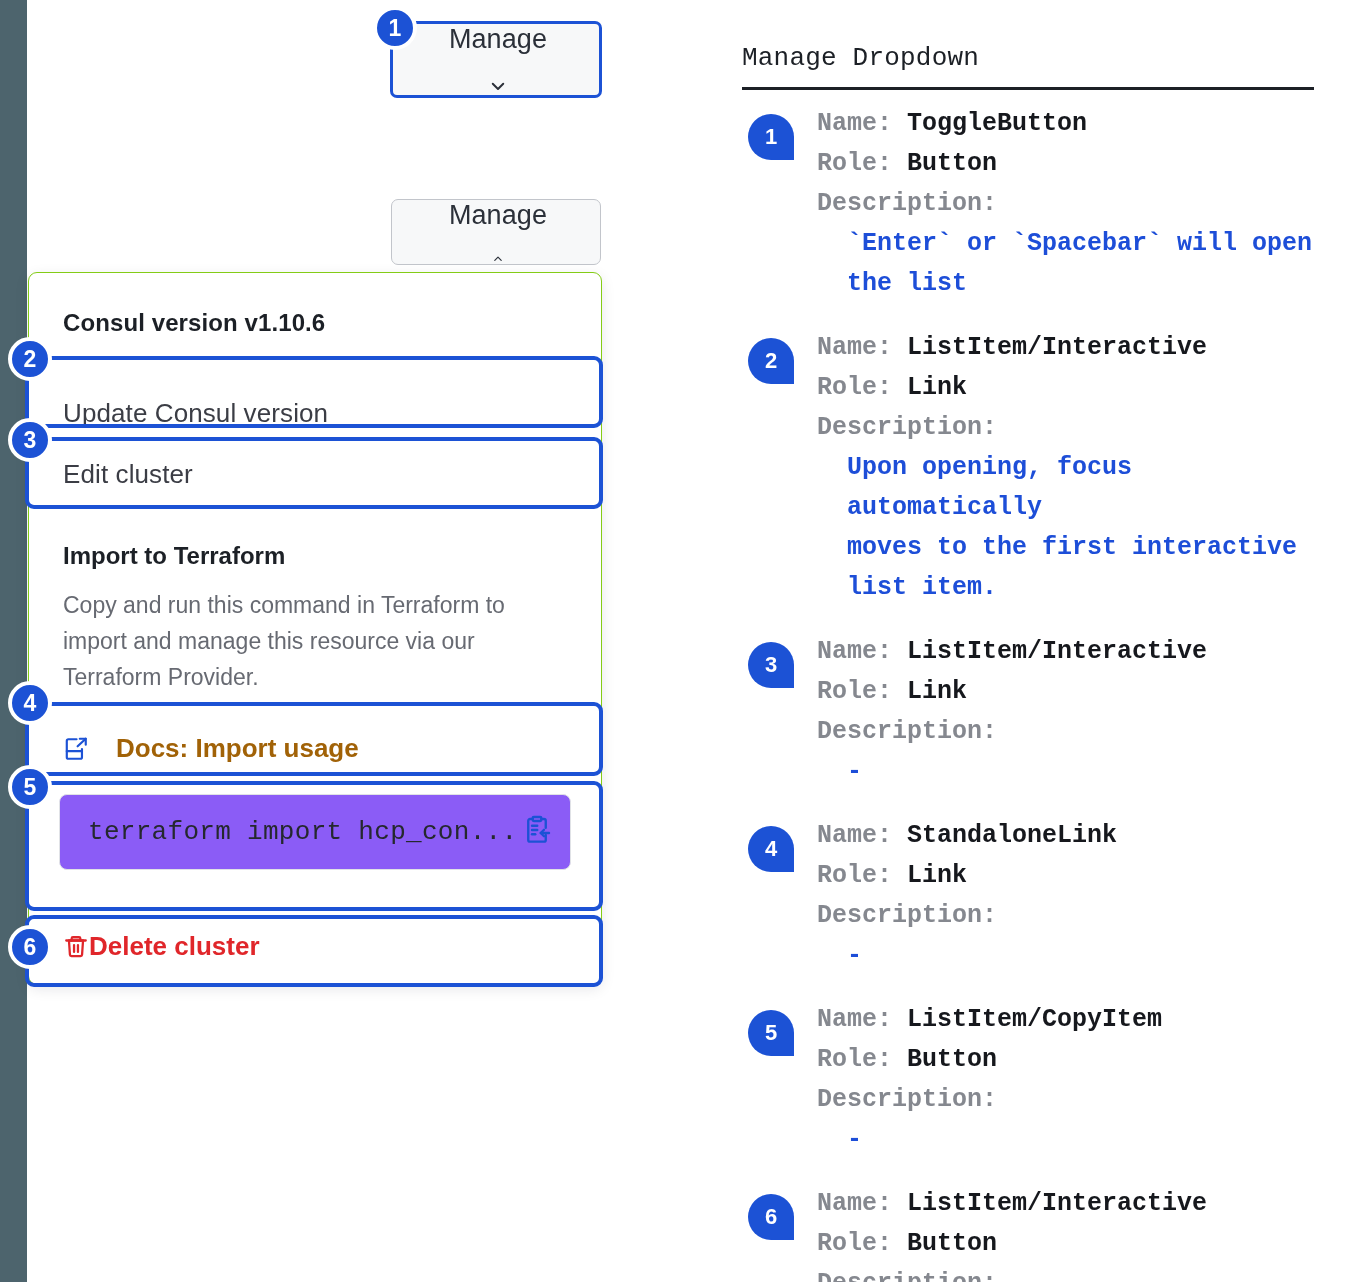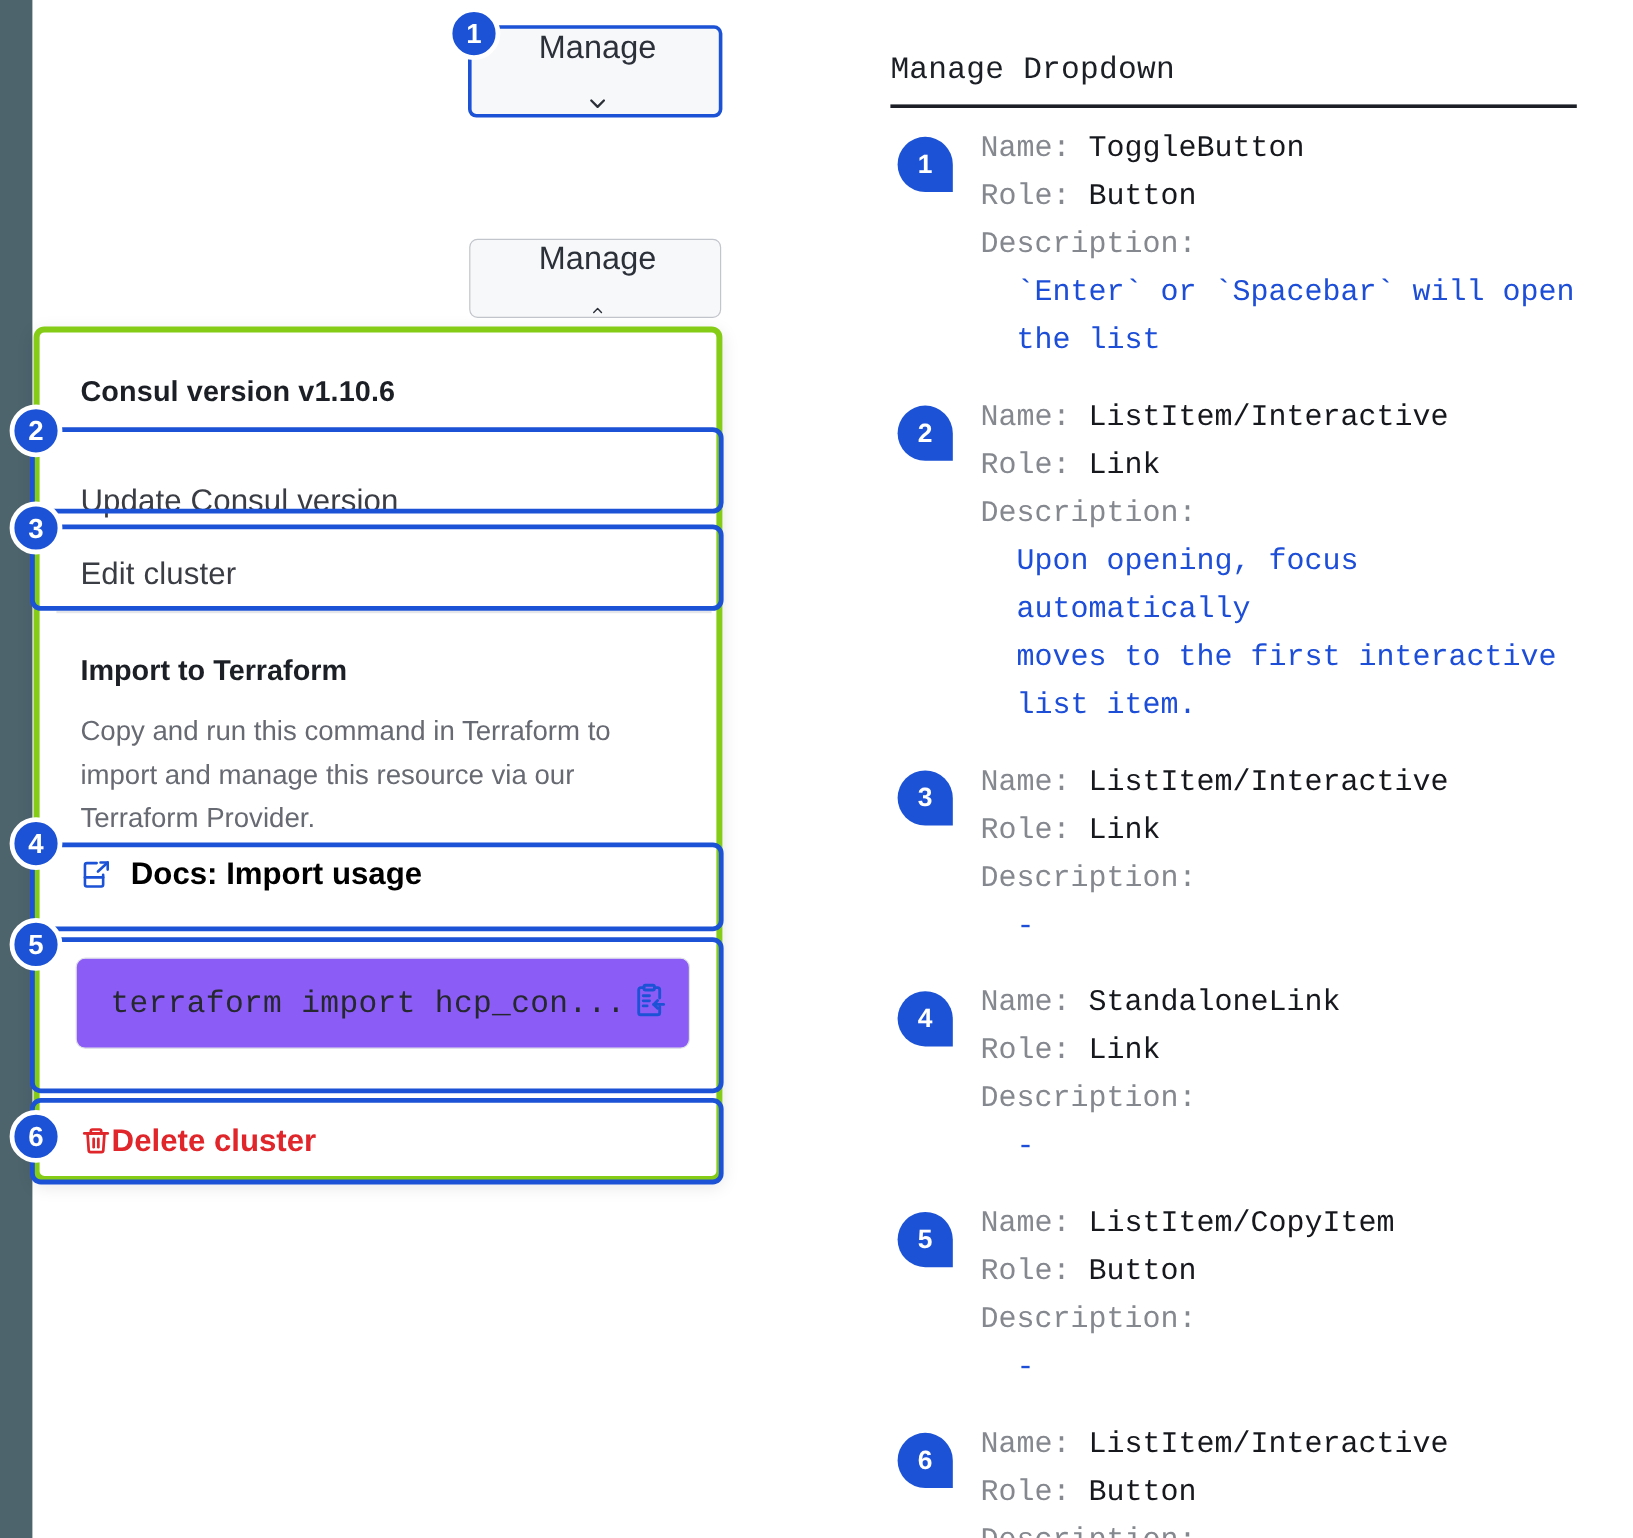--- a/index.html
+++ b/index.html
@@ -38,21 +38,21 @@
     border: 3px solid #1c52d5; background:#f7f8f9;
   }
   #btn2 {
     left: 391px; top: 199px; width: 210px; height: 66px;
   }
 
   
   .panel {
     position: absolute; left: 28px; top: 272px; width: 574px; height: 713px;
     background: #ffffff;
-    border: 5px solid #84cc16;
+    border: 1px solid #84cc16;
     border-radius: 9px;
     box-shadow: 0 4px 14px rgba(16,22,36,.10);
   }
   .panel-head {
     position: absolute; left: 34px; top: 36px;
     font-size: 24px; font-weight: bold; color: #1c2026; letter-spacing: .1px;
   }
   .row-txt {
     position: absolute; left: 34px;
     font-size: 26px; color: #3b3d45; letter-spacing: .1px;
@@ -68,23 +68,23 @@
   .sec-title {
     position: absolute; left: 34px; top: 269px;
     font-size: 24px; font-weight: bold; color: #1c2026;
   }
   .sec-body {
     position: absolute; left: 34px; top: 314px; width: 505px;
     font-size: 23px; line-height: 36px; color: #676a72;
   }
 
   .docs-link {
-    position: absolute; left: 34px; top: 436px;
-    display: flex; align-items: center; gap: 16px;
-    font-size: 26px; color: #000000; font-weight: 600;
+    position: absolute; left: 34px; top: 460px;
+    display: flex; align-items: center; gap: 27px;
+    font-size: 26px; color: #a16207; font-weight: 600;
   }
 
   .code-field {
     position: absolute; left: 30px; top: 521px; width: 512px; height: 76px;
     background: #8b5cf6;
     border: 1px solid #e0e2e6;
     border-radius: 8px;
     display: flex; align-items: center; justify-content: space-between;
     padding: 0 18px 0 28px;
   }
@@ -143,21 +143,21 @@
     flex: 0 0 auto; width: 46px; height: 46px;
     background: #1c52d5; color: #fff;
     border-radius: 50% 50% 0 50%;
     display: flex; align-items: center; justify-content: center;
     font-size: 22px; font-weight: bold; line-height: 1;
     margin-left: 6px; margin-top: 10px;
   }
   .entry-body {
     margin-left: 23px; flex: 1 1 auto;
     font-family: "Liberation Mono", monospace;
-    font-size: 25px; line-height: 40px;
+    font-size: 25px; line-height: 40px; font-weight: bold;
   }
   .k { color: #85888f; }
   .v { color: #16181d; }
   .desc { color: #1d4ed8; white-space: pre-wrap; margin-left: 30px; }
 </style>
 </head>
 <body>
 
 <div id="root">
 

